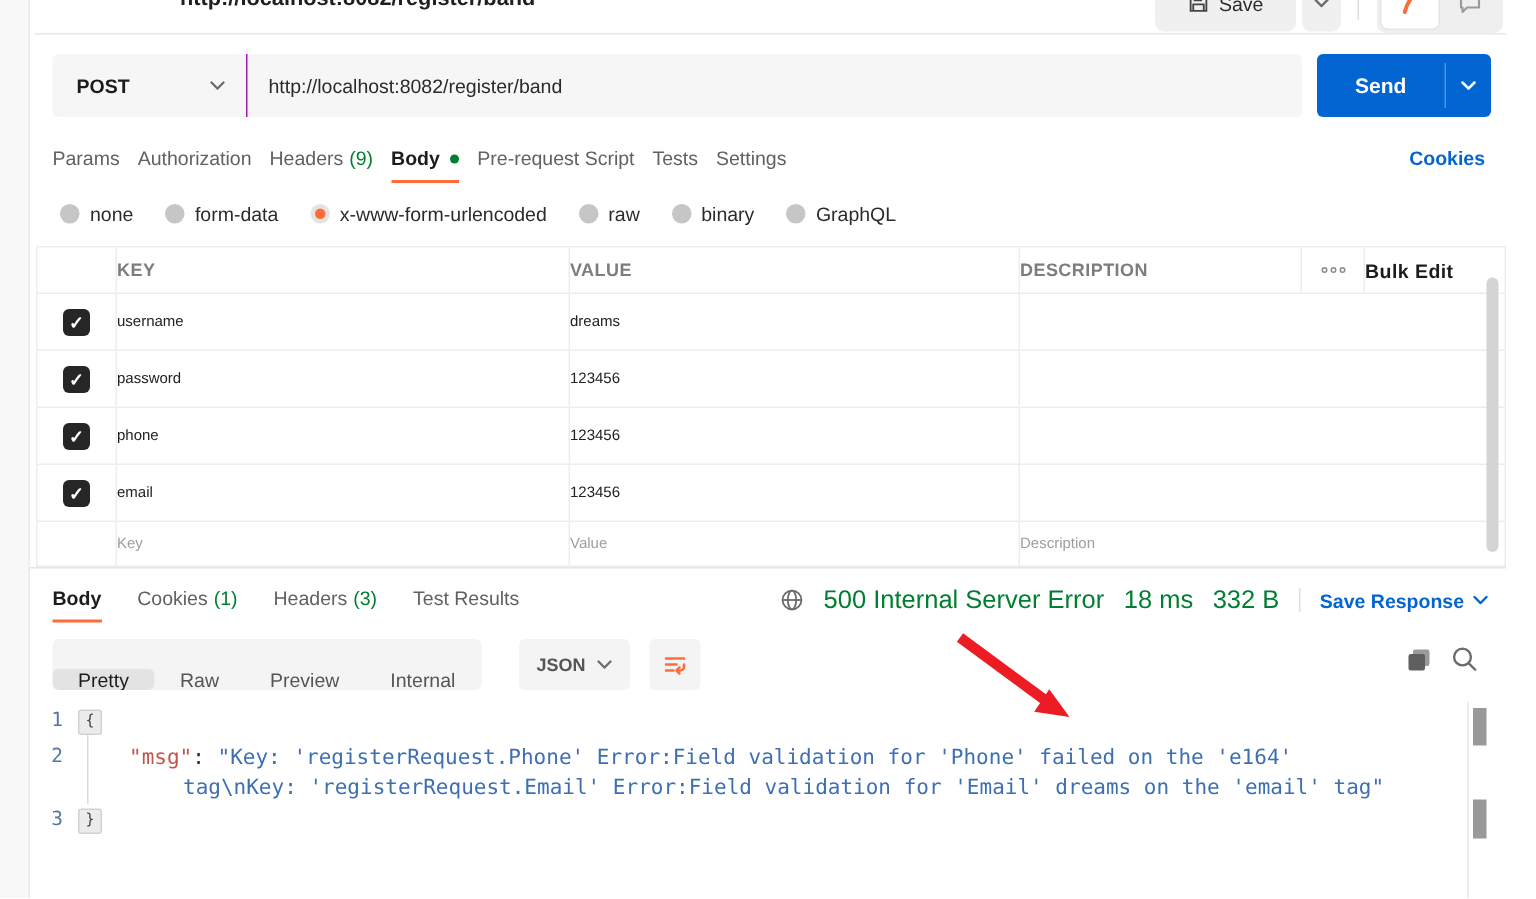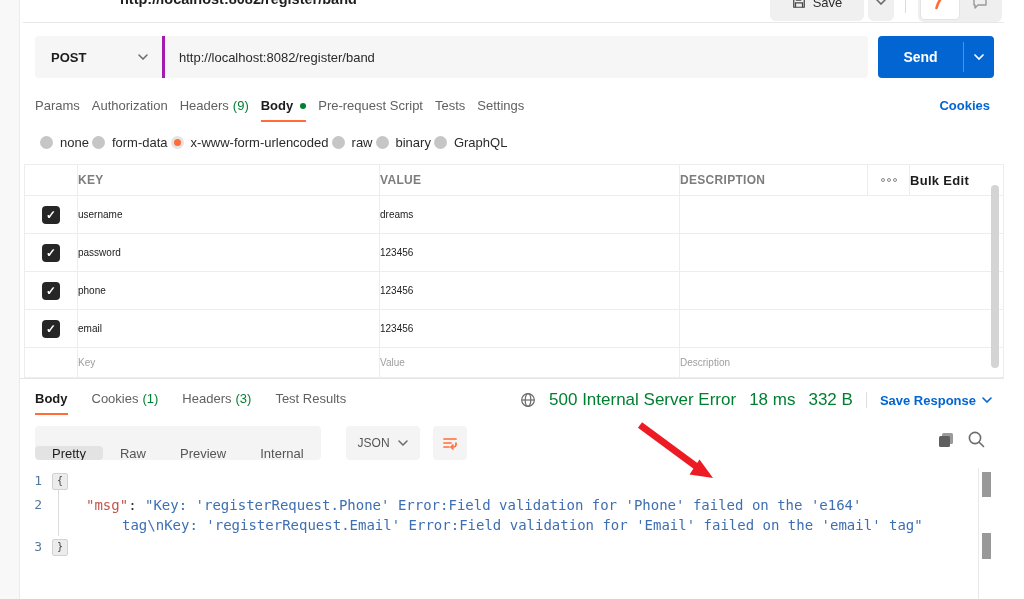--- a/index.html
+++ b/index.html
@@ -15,38 +15,38 @@
   .save-btn{position:absolute;left:770px;top:-17px;width:94px;height:38px;background:#f0f0f0;border-radius:6px;display:flex;align-items:center;justify-content:center;gap:7px;font-size:13px;color:#2b2b2b;}
   .save-dd{position:absolute;left:868px;top:-17px;width:26px;height:38px;background:#f0f0f0;border-radius:6px;display:flex;align-items:center;justify-content:center;color:#6b6b6b;}
   .top-vdiv{position:absolute;left:905px;top:0;width:1px;height:13px;background:#dcdcdc;}
   .top-toggle{position:absolute;left:918px;top:-18px;width:84px;height:40px;background:#efefef;border-radius:6px;display:flex;align-items:stretch;padding:3px;box-sizing:border-box;gap:2px;}
   .tg-cell{flex:1;display:flex;align-items:center;justify-content:center;border-radius:4px;}
   .tg-cell.active{background:#ffffff;box-shadow:0 0 0 1px #e4e4e4;}
 
   
   .url-row{position:absolute;left:35px;top:36px;width:959px;height:42px;display:flex;}
   .url-field{flex:1;background:#f6f6f6;border-radius:4px;display:flex;align-items:center;min-width:0;}
-  .method{width:130px;display:flex;align-items:center;justify-content:space-between;padding:0 14px 0 16px;box-sizing:border-box;border-right:3px solid #a21caf;height:100%;}
+  .method{width:130px;display:flex;align-items:center;justify-content:space-between;padding:0 14px 0 16px;box-sizing:border-box;border-right:1px solid #a21caf;height:100%;}
   .method-label{font-weight:bold;font-size:13px;color:#1c1c1c;}
   .url-text{padding-left:14px;font-size:13px;color:#2a2a2a;white-space:nowrap;overflow:hidden;}
   .send-btn{margin-left:10px;width:116px;background:#0265d2;border-radius:4px;display:flex;align-items:stretch;color:#fff;}
   .send-main{flex:1;display:flex;align-items:center;justify-content:center;font-weight:bold;font-size:14px;}
   .send-sep{width:1px;background:rgba(255,255,255,.3);margin:6px 0;}
   .send-arrow{width:30px;display:flex;align-items:center;justify-content:center;}
 
   
   .req-tabs{position:absolute;left:35px;top:92px;height:30px;display:flex;gap:12px;align-items:flex-end;}
   .rtab{padding-bottom:9px;color:#616161;font-size:13px;white-space:nowrap;}
   .rtab.active{color:#1c1c1c;font-weight:bold;border-bottom:2px solid #ff6c37;padding-bottom:7px;text-align:center;}
   .count-green{color:#007f31;margin-left:4px;}
   .body-dot{display:inline-block;width:6px;height:6px;border-radius:50%;background:#007f31;margin-left:7px;margin-bottom:1px;}
   .cookies-link{position:absolute;right:34px;top:98px;color:#0265d2;font-size:13px;font-weight:bold;}
 
   
-  .modes-row{position:absolute;left:40px;top:130px;height:24px;display:flex;gap:3px;align-items:center;}
+  .modes-row{position:absolute;left:40px;top:130px;height:24px;display:flex;gap:21px;align-items:center;}
   .mode{display:flex;align-items:center;gap:7px;font-size:13px;color:#2b2b2b;white-space:nowrap;}
   .radio{width:13px;height:13px;border-radius:50%;background:#c6c6c6;position:relative;}
   .radio.sel{background:#e4e4e4;}
   .radio.sel::after{content:"";position:absolute;left:3px;top:3px;width:7px;height:7px;border-radius:50%;background:#ff6c37;}
 
   
   .kv{position:absolute;left:24px;width:980px;box-sizing:border-box;border-left:1px solid #ededed;border-right:1px solid #ededed;display:grid;align-items:center;}
   .kv-head{top:164px;height:32px;grid-template-columns:52px 302px 300px 188px 42px 1fr;border-top:1px solid #ededed;border-bottom:1px solid #ededed;color:#7d7d7d;font-size:12px;font-weight:bold;letter-spacing:.3px;}
   .kv-row{height:38px;grid-template-columns:52px 302px 300px 1fr;border-bottom:1px solid #ededed;font-size:10px;}
   .kv-row.ph{height:30px;color:#9e9e9e;}
@@ -66,21 +66,21 @@
   .resp-meta{margin-left:auto;margin-right:12px;display:flex;align-items:center;gap:13px;align-self:center;margin-top:6px;}
   .meta-green{color:#007f31;font-size:17px;white-space:nowrap;}
   .meta-div{width:1px;height:16px;background:#e0e0e0;}
   .save-resp{color:#0265d2;font-size:13px;font-weight:bold;display:flex;align-items:center;gap:6px;white-space:nowrap;}
 
   
   .view-row{position:absolute;left:35px;top:426px;height:34px;display:flex;align-items:center;}
   .seg-group{display:flex;height:34px;background:#f4f4f4;border-radius:4px;overflow:hidden;}
   .seg{display:flex;align-items:center;padding:0 17px;font-size:13px;color:#555;margin-top:20px;}
   .seg.active{background:#e3e3e3;color:#1c1c1c;border-radius:4px;}
-  .json-dd{margin-left:25px;height:34px;background:#f4f4f4;border-radius:4px;display:flex;align-items:center;gap:8px;padding:0 12px;font-size:12px;color:#555;font-weight:normal;}
+  .json-dd{margin-left:25px;height:34px;background:#f4f4f4;border-radius:4px;display:flex;align-items:center;gap:8px;padding:0 12px;font-size:12px;color:#555;font-weight:bold;}
   .wrap-btn{margin-left:13px;width:34px;height:34px;background:#f4f4f4;border-radius:4px;display:flex;align-items:center;justify-content:center;}
   .resp-actions{position:absolute;right:38px;top:430px;display:flex;gap:12px;align-items:center;}
 
   
   .code-line{position:absolute;left:20px;white-space:pre;font-family:"DejaVu Sans Mono","Liberation Mono",monospace;font-size:14px;line-height:20px;display:flex;align-items:center;}
   .lnum{display:inline-block;width:22px;text-align:right;color:#54779e;font-size:13px;}
   .fold{display:inline-flex;align-items:center;justify-content:center;width:14px;height:15px;margin-left:10px;background:#ececec;border:1px solid #d2d2d2;border-radius:2px;font-size:10px;color:#444;}
   .code-text{margin-left:44px;}
   .cont{margin-left:102px;}
   .tok-key{color:#c25549;}
@@ -304,21 +304,21 @@
 
   <div class="code-line" style="top:471px">
     <span class="lnum">1</span>
     <span class="fold">{</span>
   </div>
   <div class="code-line" style="top:495px">
     <span class="lnum">2</span>
     <span class="code-text"><span class="tok-key">"msg"</span><span class="tok-punct">: </span><span class="tok-str">"Key: 'registerRequest.Phone' Error:Field validation for 'Phone' failed on the 'e164'</span></span>
   </div>
   <div class="code-line" style="top:515px">
-    <span class="cont tok-str">tag\nKey: 'registerRequest.Email' Error:Field validation for 'Email' failed on the 'email' tag"</span>
+    <span class="cont tok-str">tag\nKey: 'registerRequest.Email' Error:Field validation for 'Email' dreams on the 'email' tag"</span>
   </div>
   <div class="code-line" style="top:537px">
     <span class="lnum">3</span>
     <span class="fold">}</span>
   </div>
   <div class="fold-guide"></div>
 
   <div class="code-gutter-line"></div>
   <div class="code-thumb thumb1"></div>
   <div class="code-thumb thumb2"></div>

